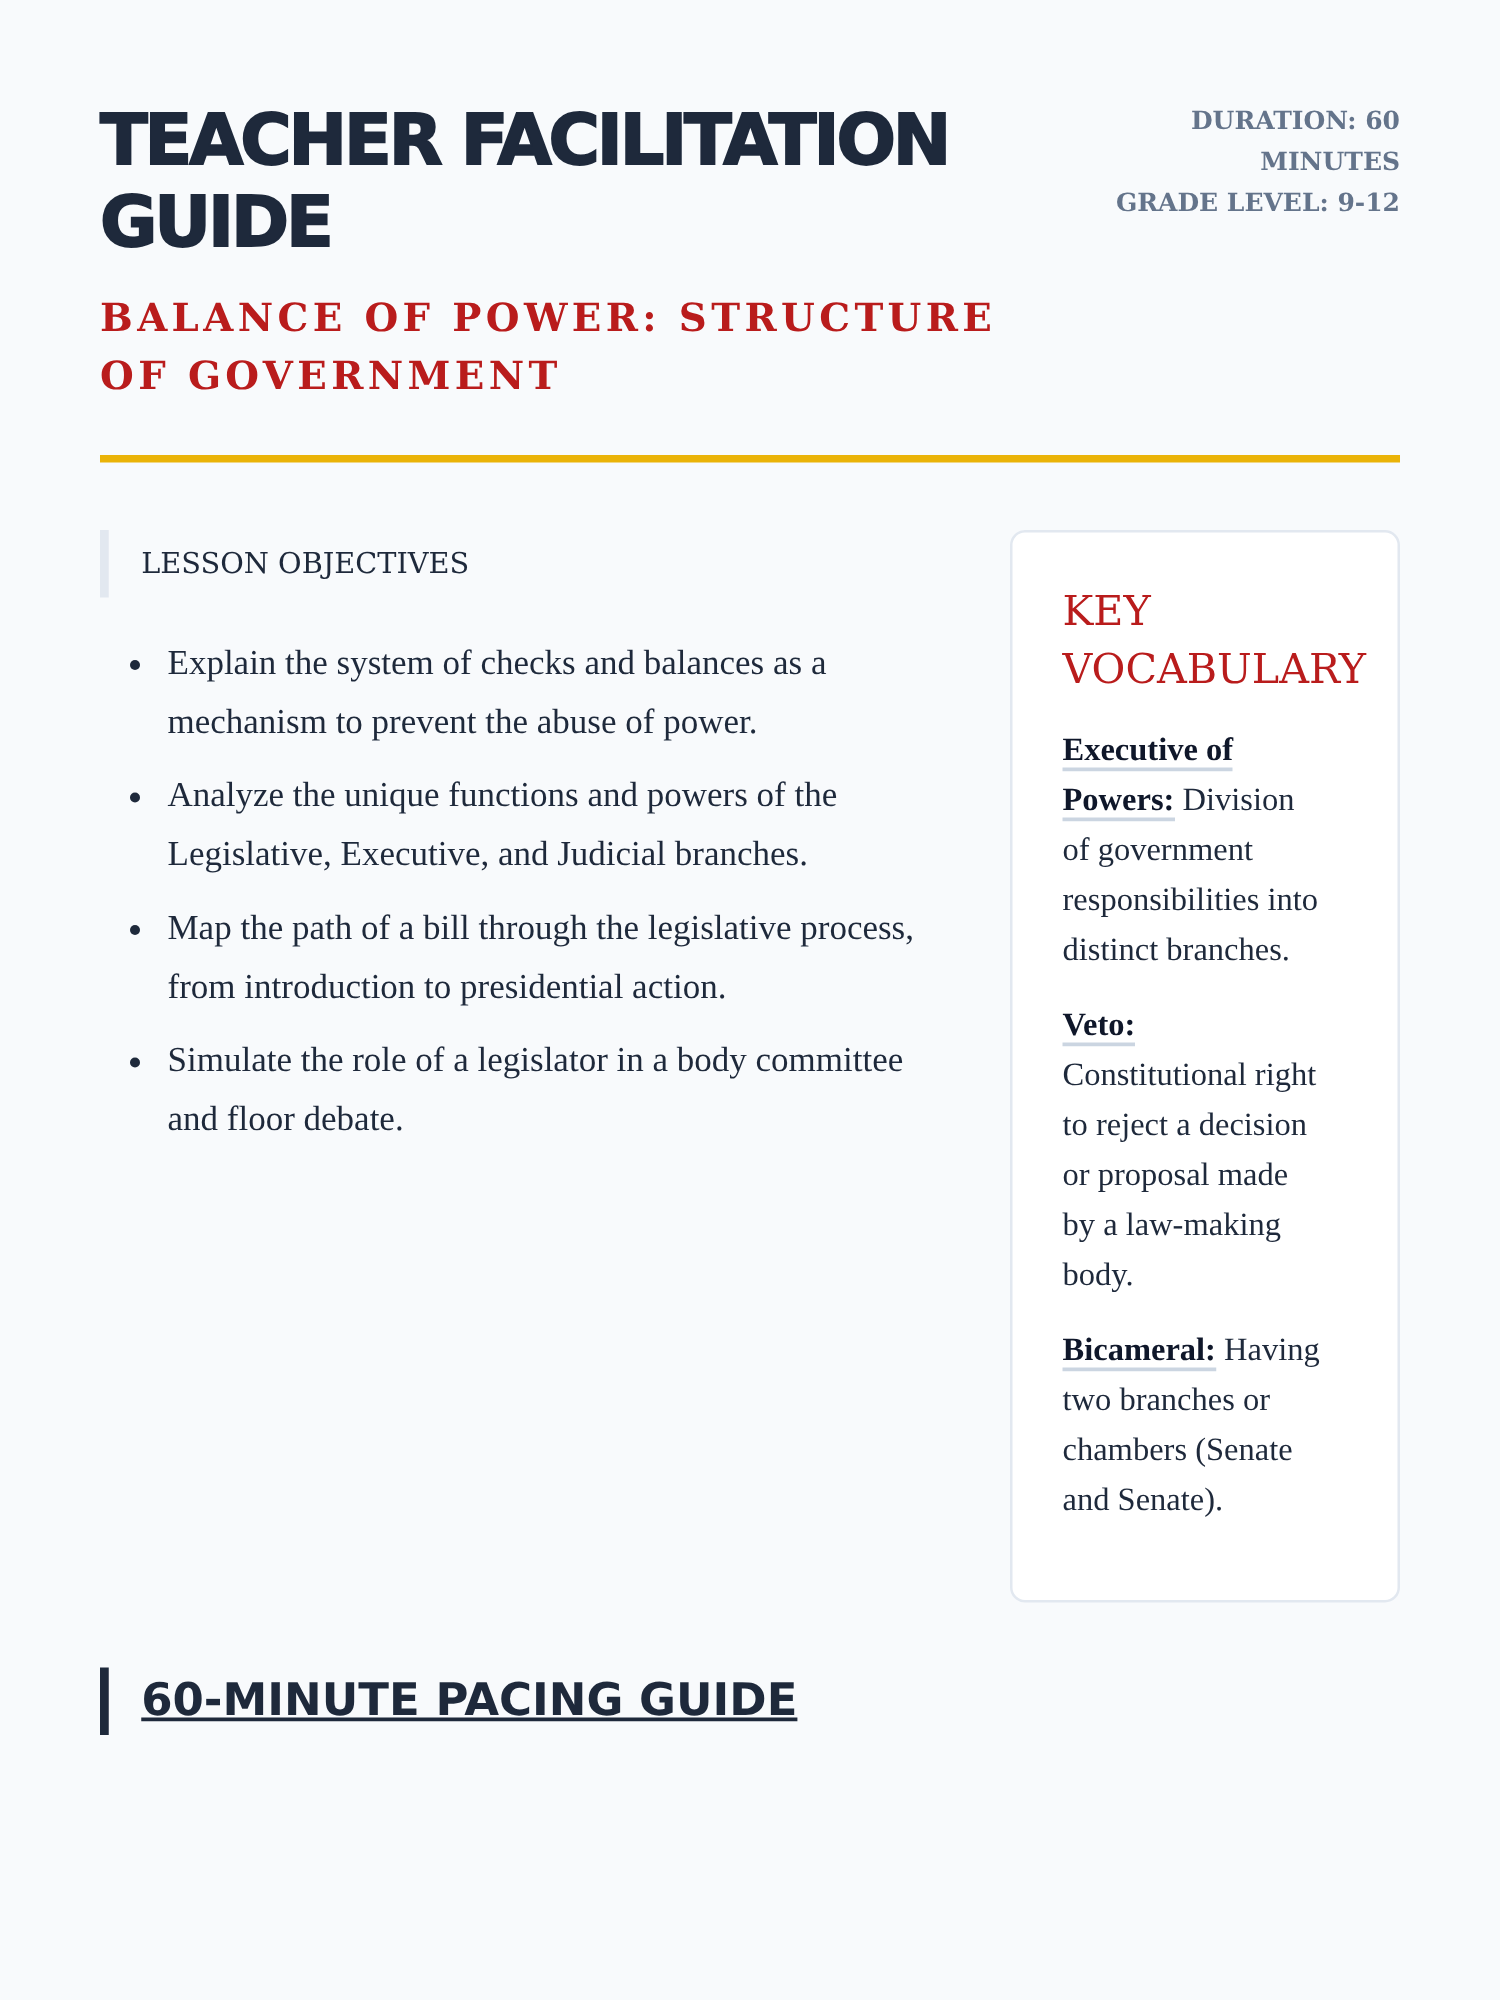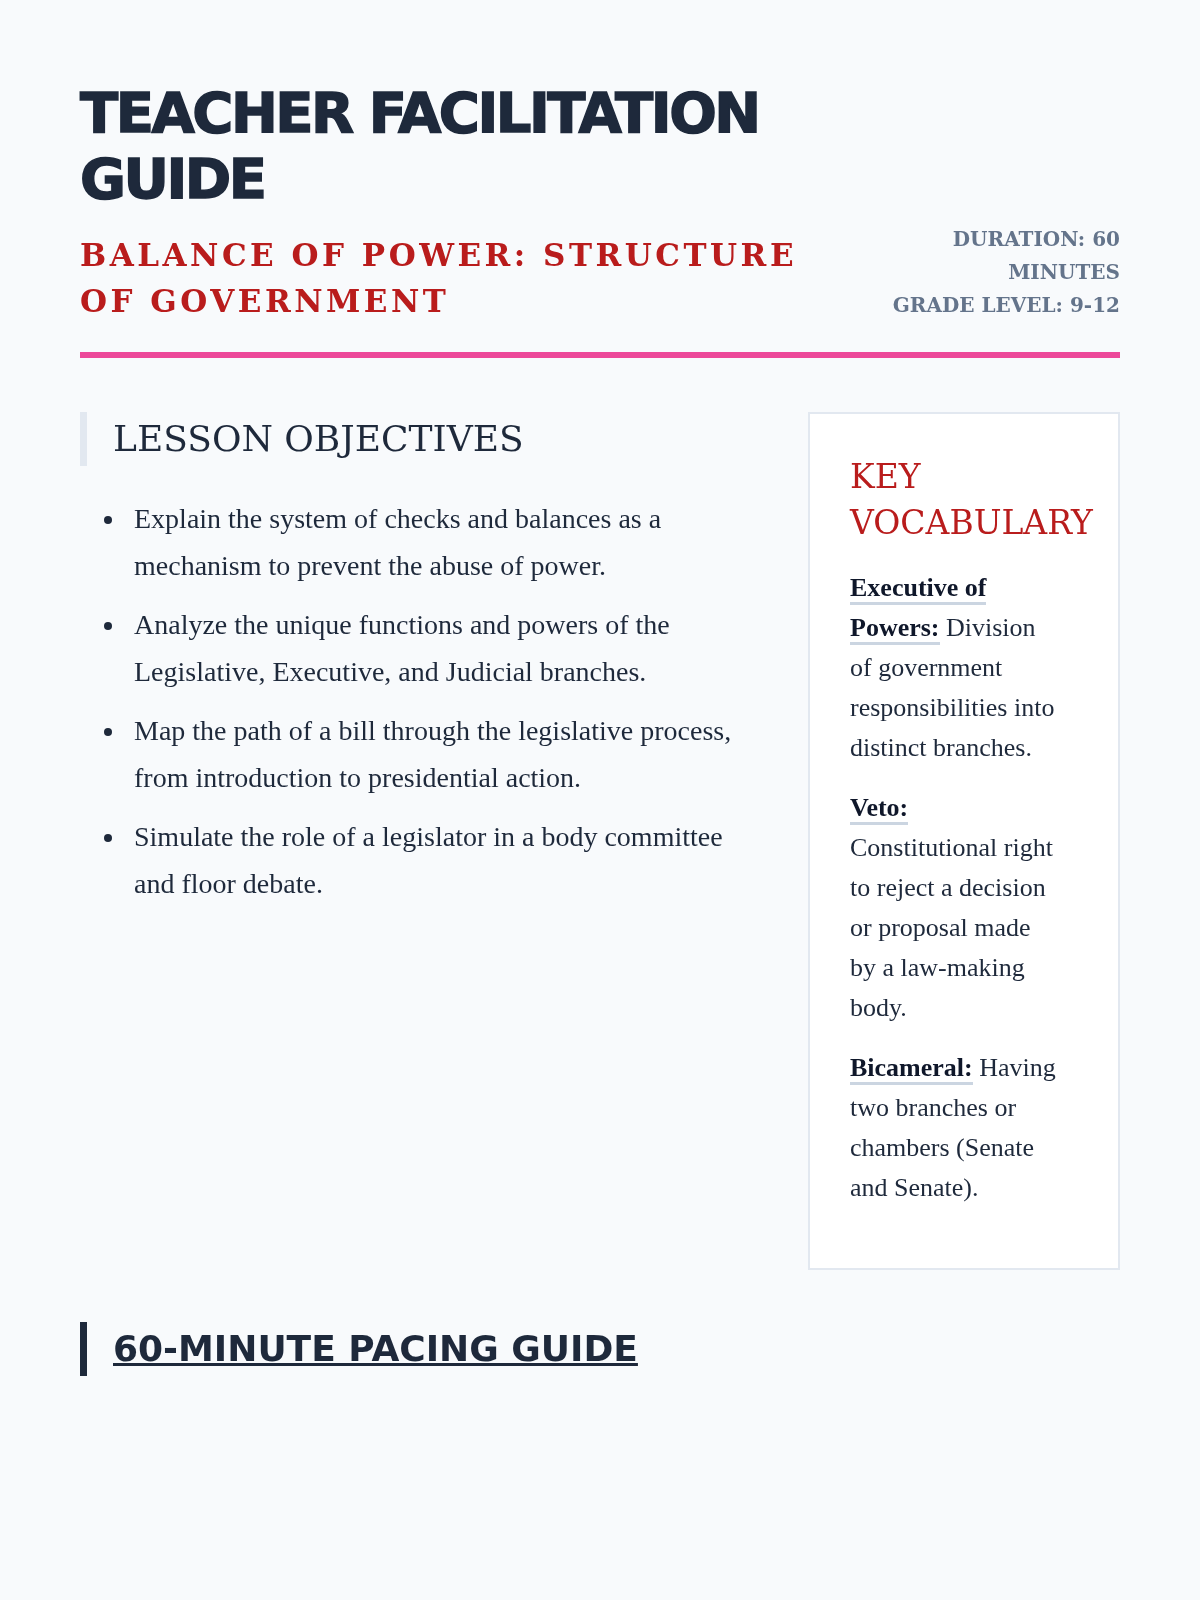--- a/index.html
+++ b/index.html
@@ -6,23 +6,22 @@
     html, body { width: 1200px; height: 1600px; overflow: hidden; }
     body {
       background: #f8fafc;
       color: #1e293b;
       font-family: "Liberation Serif", "DejaVu Serif", serif;
     }
     .page { padding: 80px 80px 0 80px; width: 1200px; }
     header.doc-header {
       display: flex;
       justify-content: space-between;
-      align-items: flex-end;
-      padding-bottom: 28px;
-      border-bottom: 6px solid #ec4899;
+      padding-bottom: 40px;
+      border-bottom: 6px solid #eab308;
     }
     .title-block { width: 740px; }
     .main-title {
       font-family: "DejaVu Sans", sans-serif;
       font-weight: 900;
       font-size: 56px;
       line-height: 66px;
       letter-spacing: -2.5px;
       color: #1e293b;
       text-transform: uppercase;
@@ -52,21 +51,21 @@
     .content {
       display: flex;
       justify-content: space-between;
       margin-top: 54px;
     }
     .objectives { width: 680px; }
     .section-heading {
       border-left: 7px solid #e2e8f0;
       padding-left: 26px;
       font-family: "DejaVu Serif", serif;
-      font-size: 36px;
+      font-size: 23px;
       line-height: 54px;
       color: #1e293b;
       font-weight: normal;
     }
     ul.obj-list {
       list-style: none;
       margin-top: 30px;
       padding-left: 54px;
     }
     ul.obj-list li {
@@ -82,21 +81,21 @@
       left: -30px;
       top: 20px;
       width: 8px; height: 8px;
       border-radius: 50%;
       background: #1e293b;
     }
     .vocab-card {
       width: 312px;
       background: #ffffff;
       border: 2px solid #e2e8f0;
-      border-radius: 0;
+      border-radius: 12px;
       padding: 40px 62px 40px 40px;
     }
     .vocab-title {
       font-family: "DejaVu Serif", serif;
       font-size: 33px;
       line-height: 46px;
       color: #b91c1c;
       font-weight: normal;
       margin-bottom: 22px;
     }

